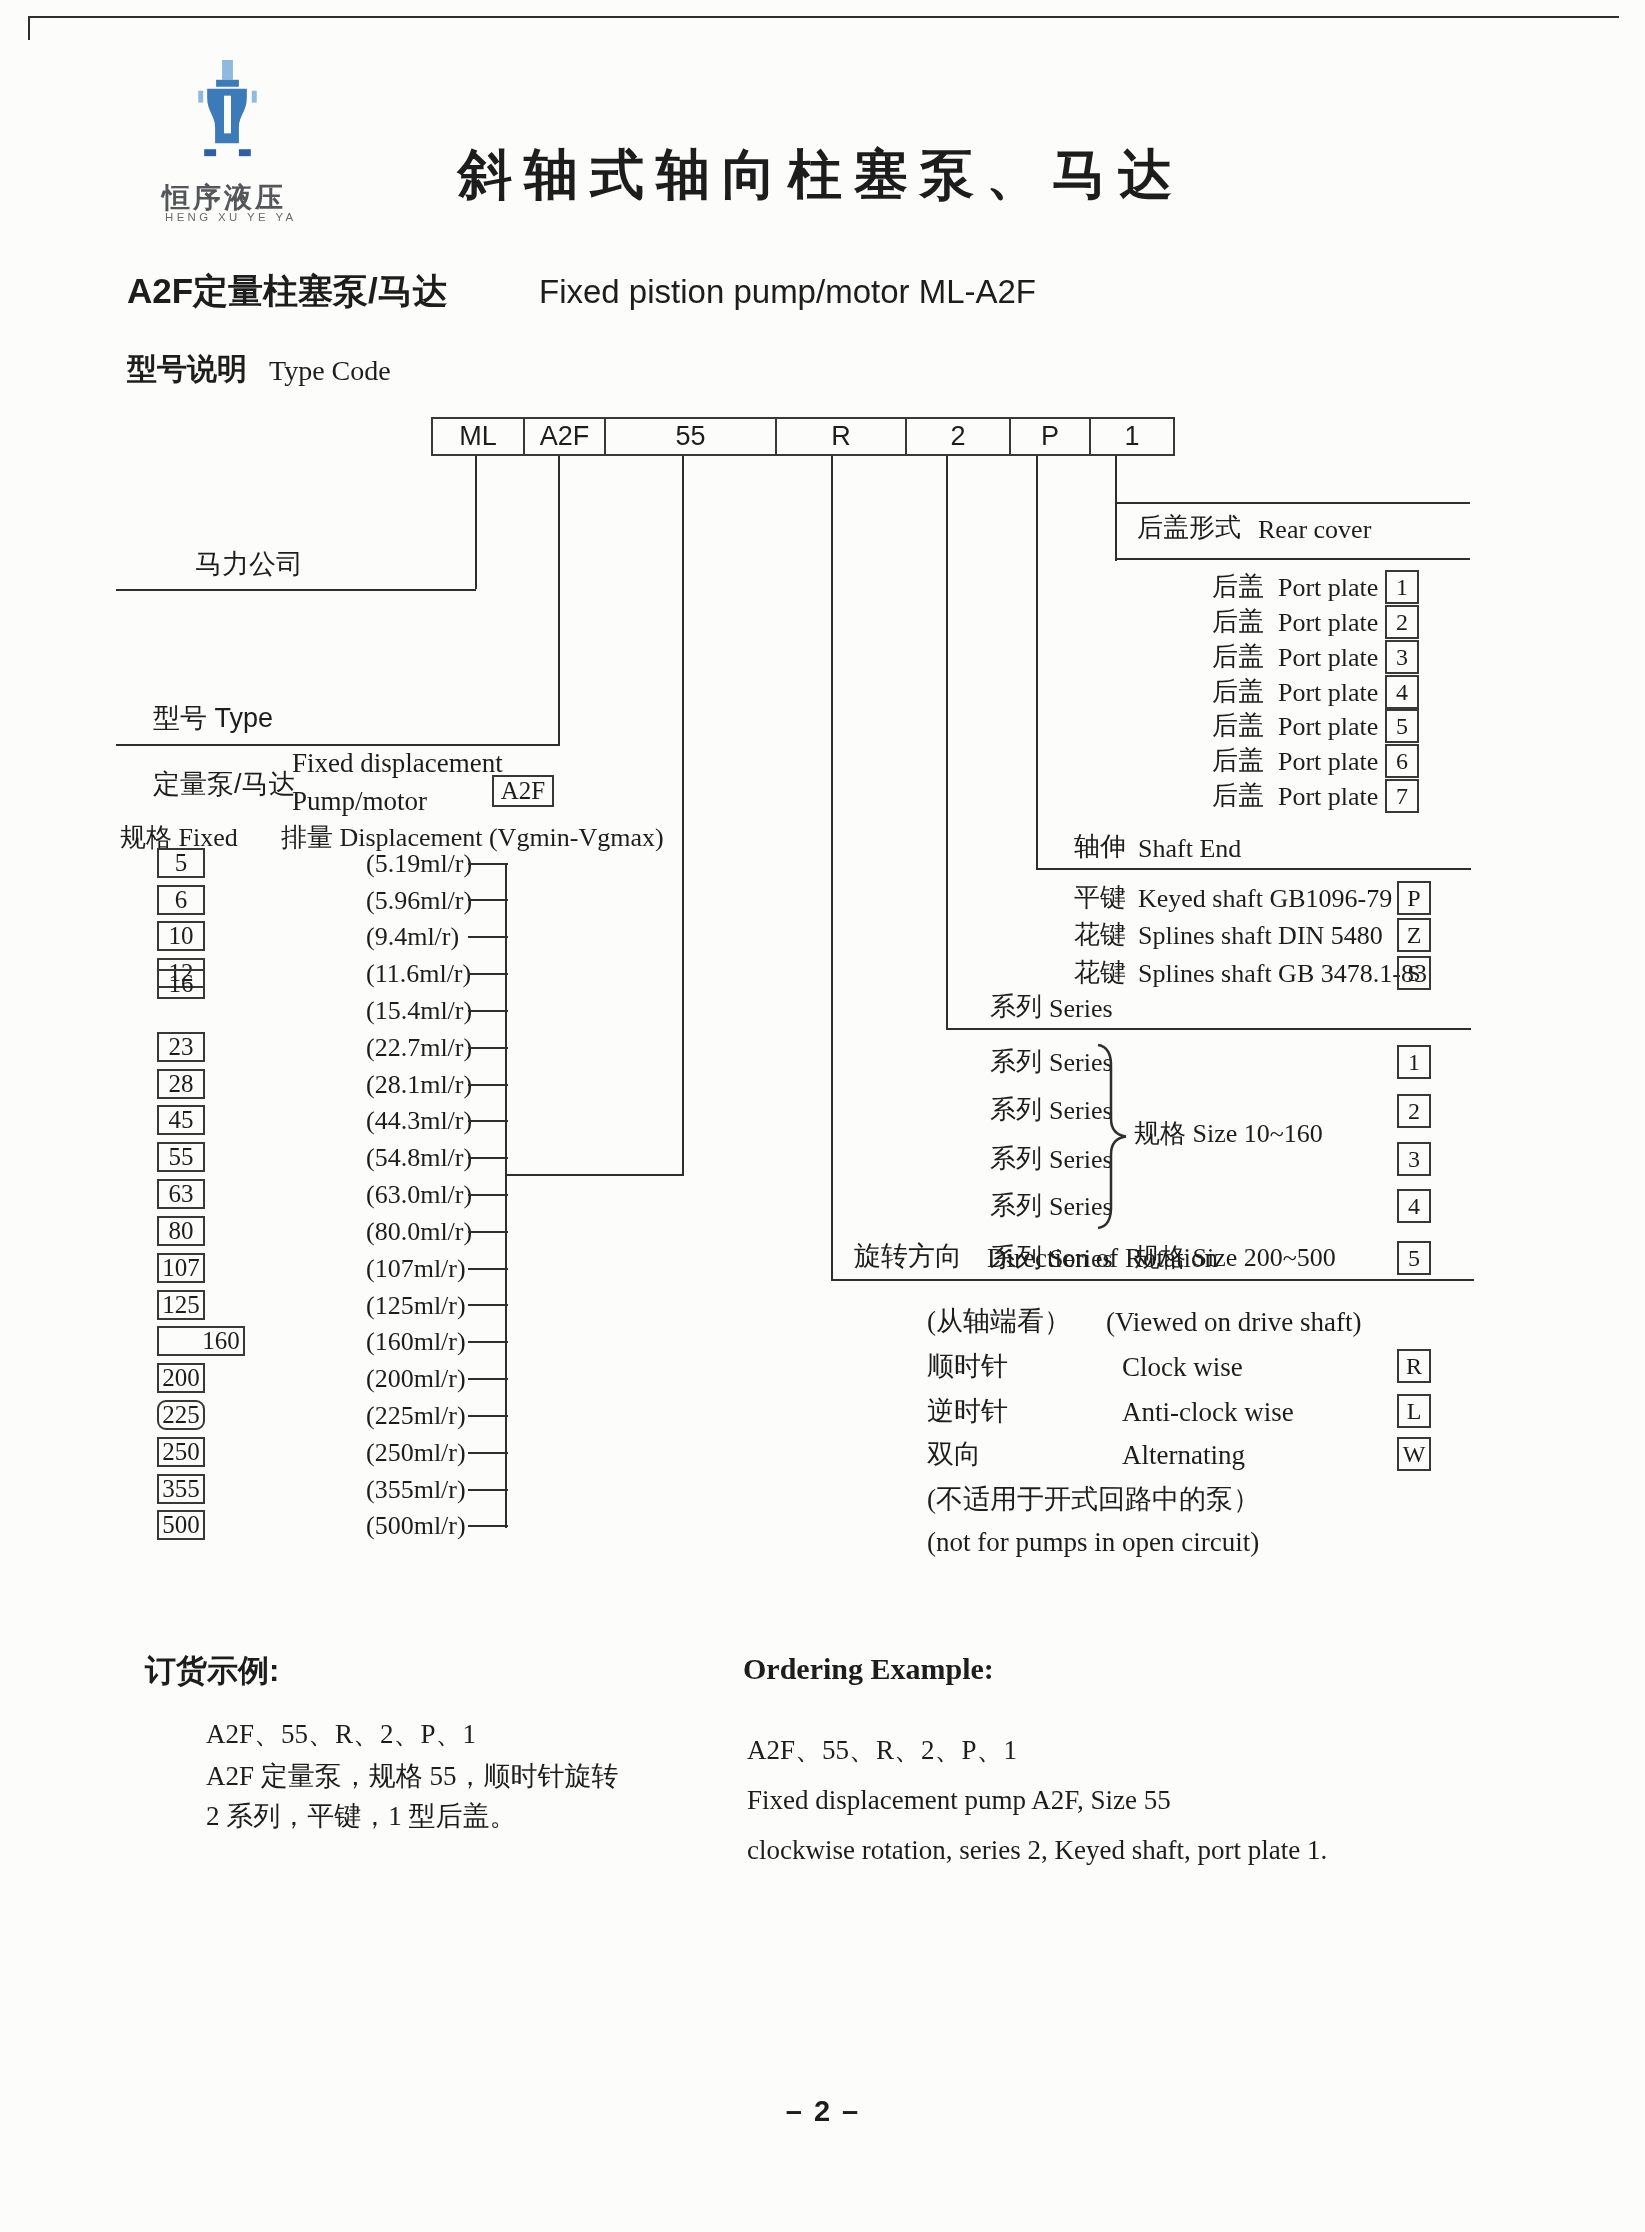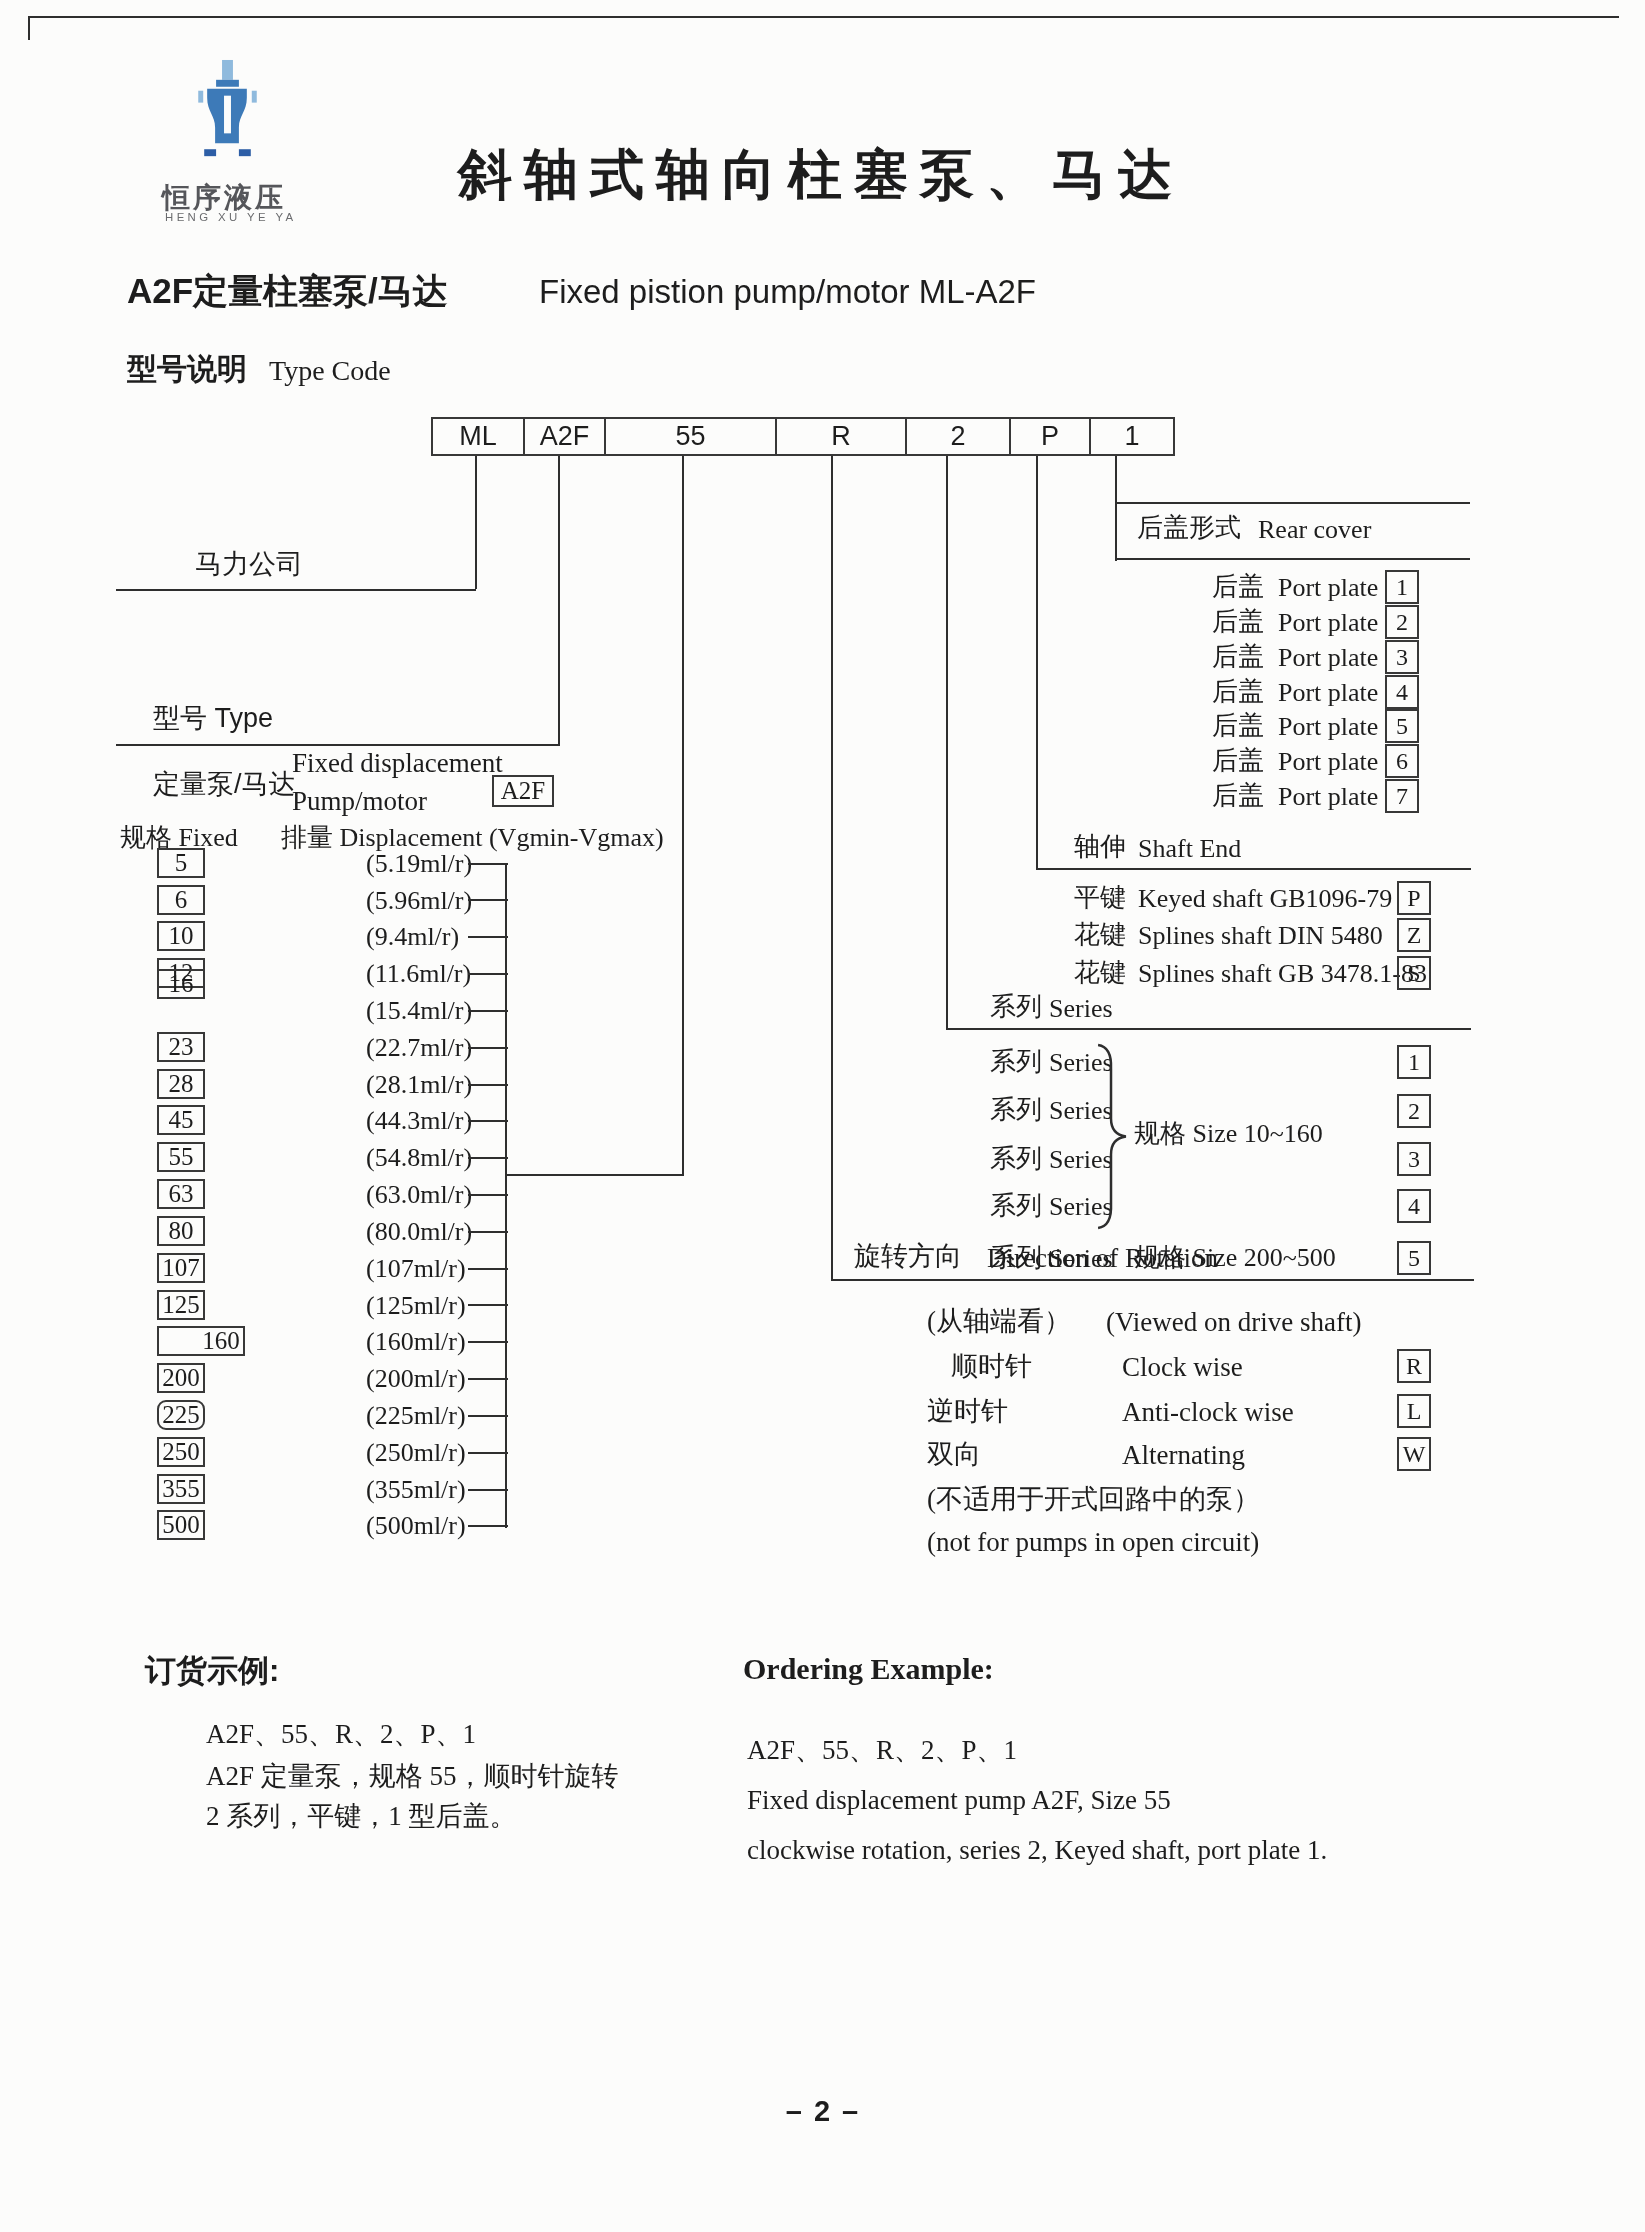--- a/index.html
+++ b/index.html
@@ -249,21 +249,21 @@
   <div class="t" style="left:1134px;top:1243px;">规格 Size 200~500</div>
   <div class="obox" style="left:1397px;top:1241px;">5</div>
 
   <div class="t" style="left:854px;top:1241px;font-size:27px;">旋转方向</div>
   <div class="t" style="left:987px;top:1243px;font-size:27px;">Direction of Rotation</div>
   <div class="hl" style="left:831px;top:1279px;width:643px;"></div>
 
   <div class="t" style="left:927px;top:1306px;font-size:27px;">(从轴端看）</div>
   <div class="t" style="left:1106px;top:1307px;font-size:27px;">(Viewed on drive shaft)</div>
 
-  <div class="t" style="left:951px;top:1351px;font-size:27px;text-align:center;">顺时针</div>
+  <div class="t" style="left:927px;top:1351px;font-size:27px;text-align:center;">顺时针</div>
   <div class="t" style="left:1122px;top:1352px;font-size:27px;">Clock wise</div>
   <div class="obox" style="left:1397px;top:1349px;">R</div>
 
   <div class="t" style="left:927px;top:1396px;font-size:27px;">逆时针</div>
   <div class="t" style="left:1122px;top:1397px;font-size:27px;">Anti-clock wise</div>
   <div class="obox" style="left:1397px;top:1394px;">L</div>
 
   <div class="t" style="left:927px;top:1439px;font-size:27px;">双向</div>
   <div class="t" style="left:1122px;top:1440px;font-size:27px;">Alternating</div>
   <div class="obox" style="left:1397px;top:1437px;">W</div>

